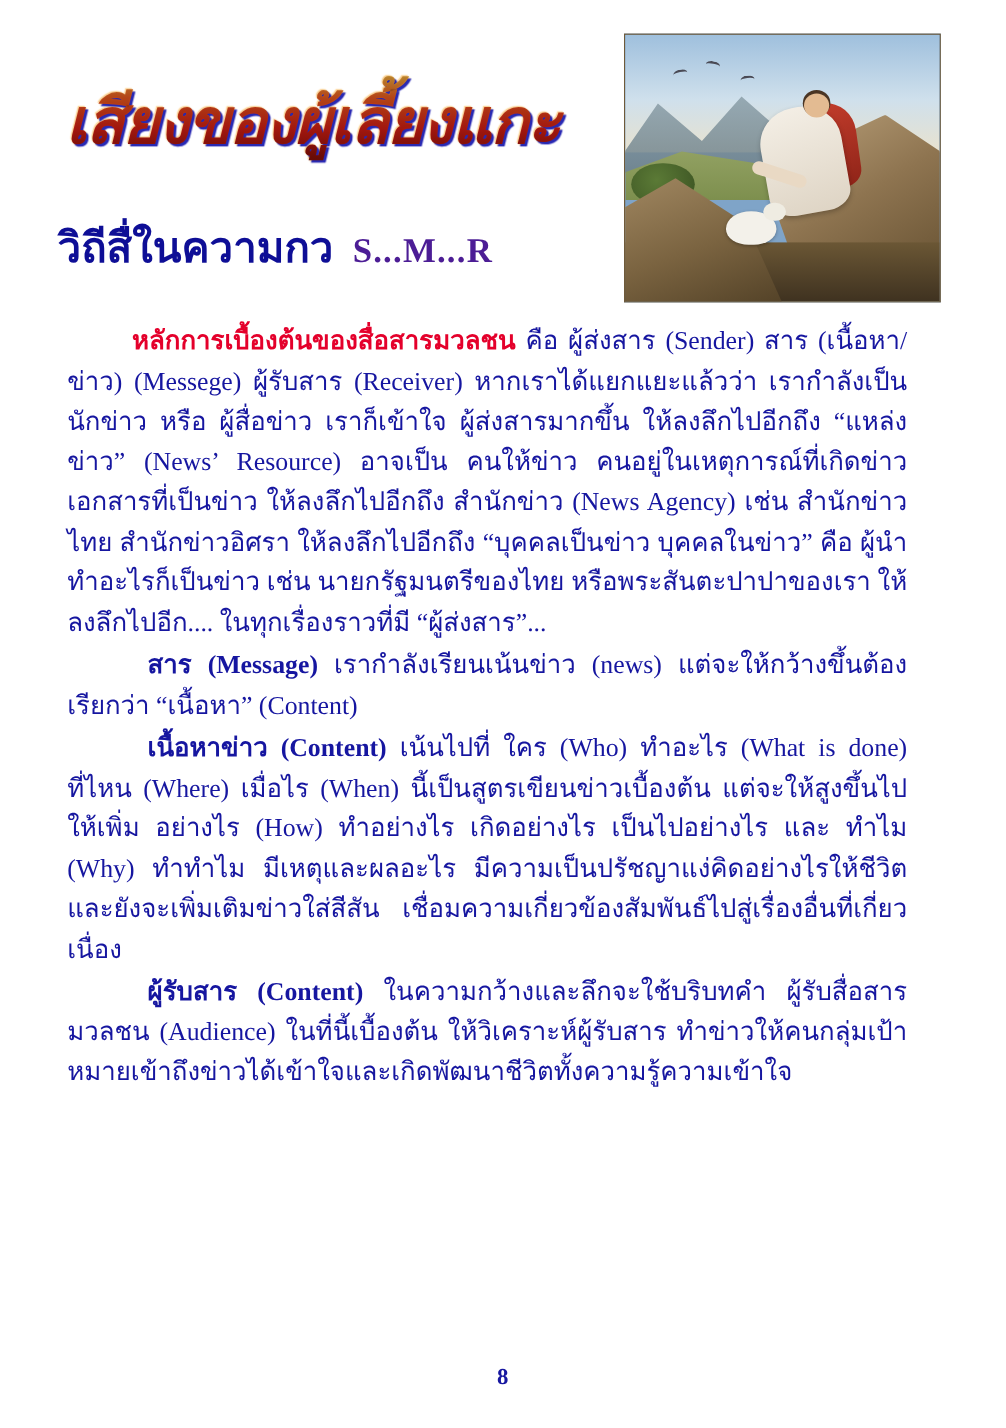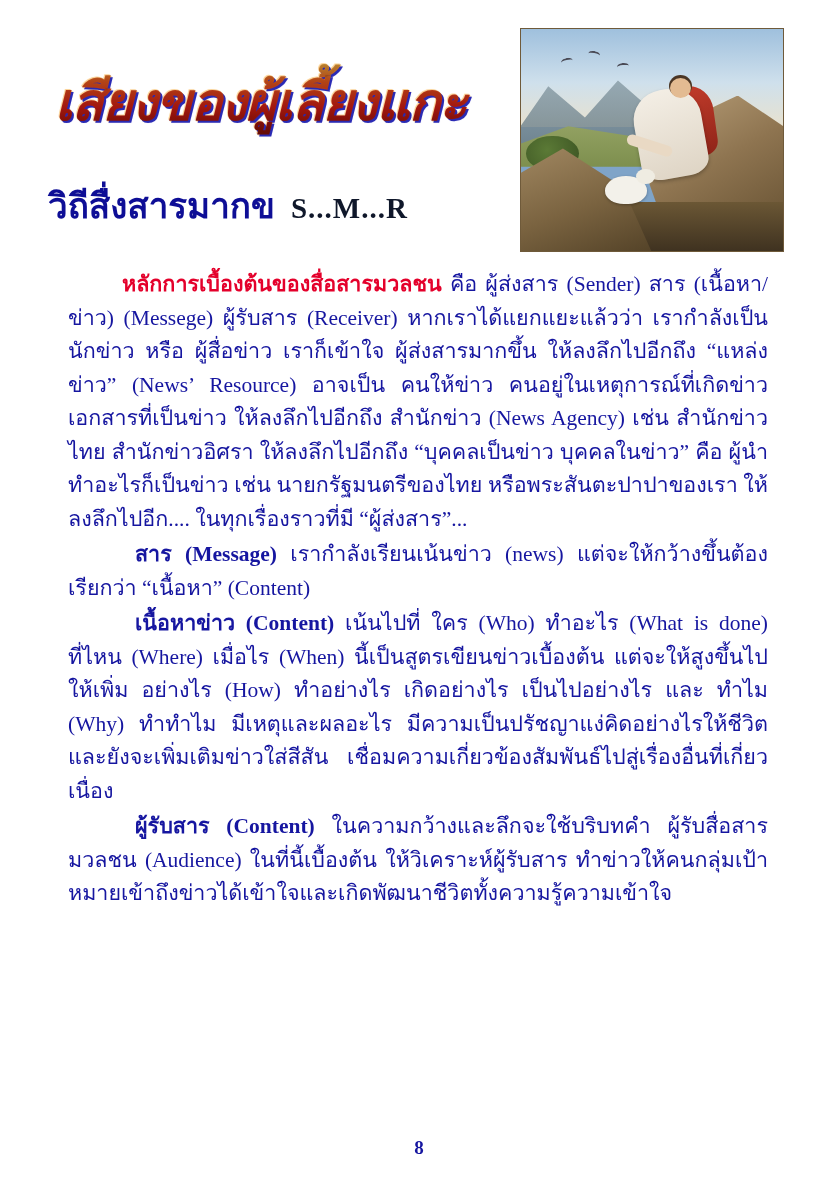--- a/index.html
+++ b/index.html
@@ -63,21 +63,21 @@
     font-family: "DejaVu Sans", sans-serif;
     font-size: 35px;
     font-weight: bold;
     color: #0e0e96;
     white-space: nowrap;
   }
   .subtitle-abbr {
     font-family: "Liberation Serif", serif;
     font-size: 29px;
     font-weight: bold;
-    color: #0f172a;
+    color: #4c1d95;
     letter-spacing: 1px;
     white-space: nowrap;
   }
 
   
   .illustration {
     position: absolute;
     left: 520px;
     top: 28px;
     width: 262px;
@@ -166,21 +166,21 @@
   .ill-birds span:nth-child(3) { left: 62%; top: 44%; transform: rotate(-6deg); }
   .ill-bush {
     position: absolute; left: 2%; top: 48%; width: 20%; height: 16%;
     background: radial-gradient(circle at 40% 40%, #5b7a36 0%, #3c5423 100%);
     border-radius: 50%;
   }
 
   
   .body-copy {
     position: absolute;
-    left: 68px;
+    left: 56px;
     top: 268px;
     width: 700px;
     color: #1616a0;
     font-size: 21.5px;
     line-height: 33.5px;
     text-align: justify;
     text-justify: inter-word;
     font-family: Liberation Serif, serif;
   }
   .body-copy p {
@@ -214,21 +214,21 @@
 </head>
 <body>
 
 <div class="page">
 
   <div class="masthead">
     <div class="masthead-title">เสียงของผู้เลี้ยงแกะ</div>
   </div>
 
   <div class="subtitle-row">
-    <span class="subtitle-thai">วิถีสื่งสารมากข</span>
+    <span class="subtitle-thai">วิถีสื่ในความกว</span>
     <span class="subtitle-abbr">S...M...R</span>
   </div>
 
   <div class="illustration">
     <div class="ill-sky"></div>
     <div class="ill-mountain"></div>
     <div class="ill-hill-far"></div>
     <div class="ill-birds">
       <span></span>
       <span></span>

